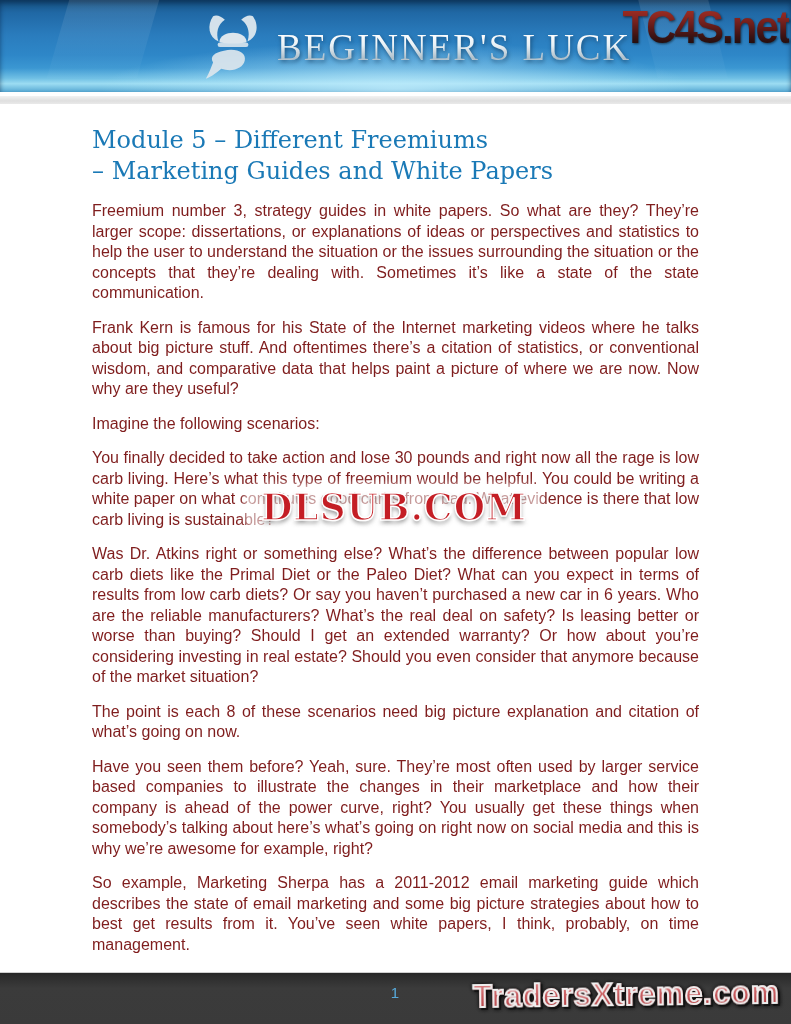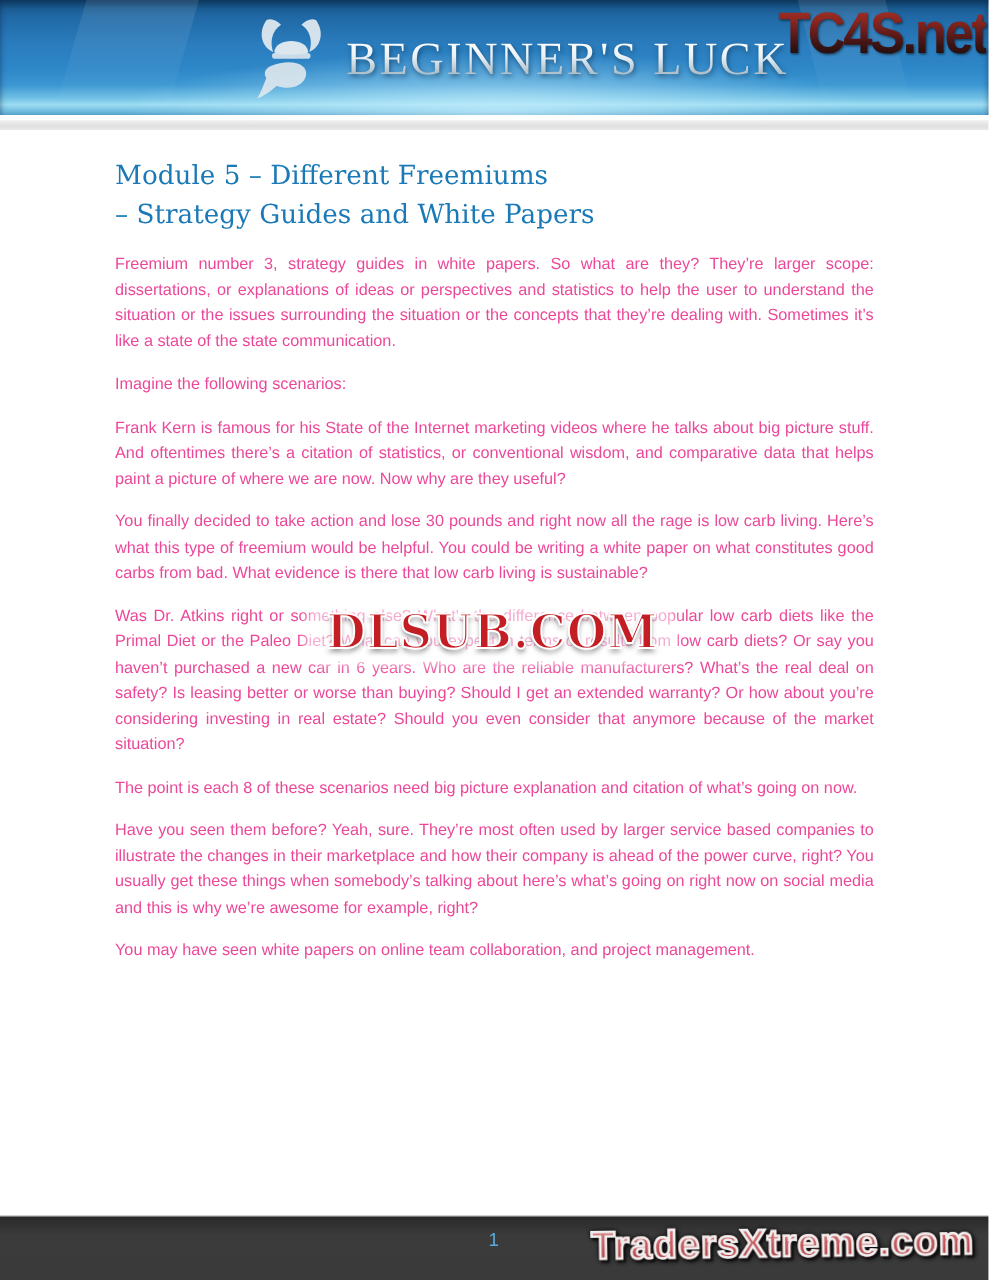--- a/index.html
+++ b/index.html
@@ -76,30 +76,30 @@
                    background: linear-gradient(180deg, #f2f2f2, #dfdfdf 60%, #e9e9e9); }
 
   
   .content {
     position: absolute;
     left: 92px; top: 125px;
     width: 607px;
   }
   .doc-title {
     font-family: "DejaVu Serif", "Liberation Serif", serif;
-    font-size: 21px;
+    font-size: 24px;
     line-height: 31px;
     font-weight: normal;
     color: #1a79b6;
     margin-bottom: 14px;
   }
   .doc-body p {
-    font-size: 13px;
+    font-size: 16px;
     line-height: 20.5px;
-    color: #ec4899;
+    color: #7f1d1d;
     text-align: justify;
     margin-bottom: 14px;
   }
 
   
   .stamp-wrap {
     position: absolute;
     left: 248px; top: 485px;
     width: 292px; height: 48px;
     pointer-events: none;
@@ -185,30 +185,31 @@
 
     <div class="tc4s">TC4S.net</div>
   </div>
 
   <div class="divider-gap"></div>
   <div class="divider-strip"></div>
 
   <div class="content">
     <h1 class="doc-title">
       <span>Module 5 – Different Freemiums</span><br>
-      <span>– Strategy Guides and White Papers</span>
+      <span>– Marketing Guides and White Papers</span>
     </h1>
     <div class="doc-body">
       <p>Freemium number 3, strategy guides in white papers. So what are they? They’re larger scope: dissertations, or explanations of ideas or perspectives and statistics to help the user to understand the situation or the issues surrounding the situation or the concepts that they’re dealing with. Sometimes it’s like a state of the state communication.</p>
+      <p>Frank Kern is famous for his State of the Internet marketing videos where he talks about big picture stuff. And oftentimes there’s a citation of statistics, or conventional wisdom, and comparative data that helps paint a picture of where we are now. Now why are they useful?</p>
       <p>Imagine the following scenarios:</p>
-      <p>Frank Kern is famous for his State of the Internet marketing videos where he talks about big picture stuff. And oftentimes there’s a citation of statistics, or conventional wisdom, and comparative data that helps paint a picture of where we are now. Now why are they useful?</p>
       <p>You finally decided to take action and lose 30 pounds and right now all the rage is low carb living. Here’s what this type of freemium would be helpful. You could be writing a white paper on what constitutes good carbs from bad. What evidence is there that low carb living is sustainable?</p>
       <p>Was Dr. Atkins right or something else? What’s the difference between popular low carb diets like the Primal Diet or the Paleo Diet? What can you expect in terms of results from low carb diets? Or say you haven’t purchased a new car in 6 years. Who are the reliable manufacturers? What’s the real deal on safety? Is leasing better or worse than buying? Should I get an extended warranty? Or how about you’re considering investing in real estate? Should you even consider that anymore because of the market situation?</p>
       <p>The point is each 8 of these scenarios need big picture explanation and citation of what’s going on now.</p>
       <p>Have you seen them before? Yeah, sure. They’re most often used by larger service based companies to illustrate the changes in their marketplace and how their company is ahead of the power curve, right? You usually get these things when somebody’s talking about here’s what’s going on right now on social media and this is why we’re awesome for example, right?</p>
+      <p>So example, Marketing Sherpa has a 2011-2012 email marketing guide which describes the state of email marketing and some big picture strategies about how to best get results from it. You’ve seen white papers, I think, probably, on time management.</p>
       <p>You may have seen white papers on online team collaboration, and project management.</p>
     </div>
   </div>
 
   <div class="stamp-wrap">
     <div class="stamp-halo"></div>
     <div class="stamp-text">DLSUB.COM</div>
   </div>
 
   <div class="footer">

